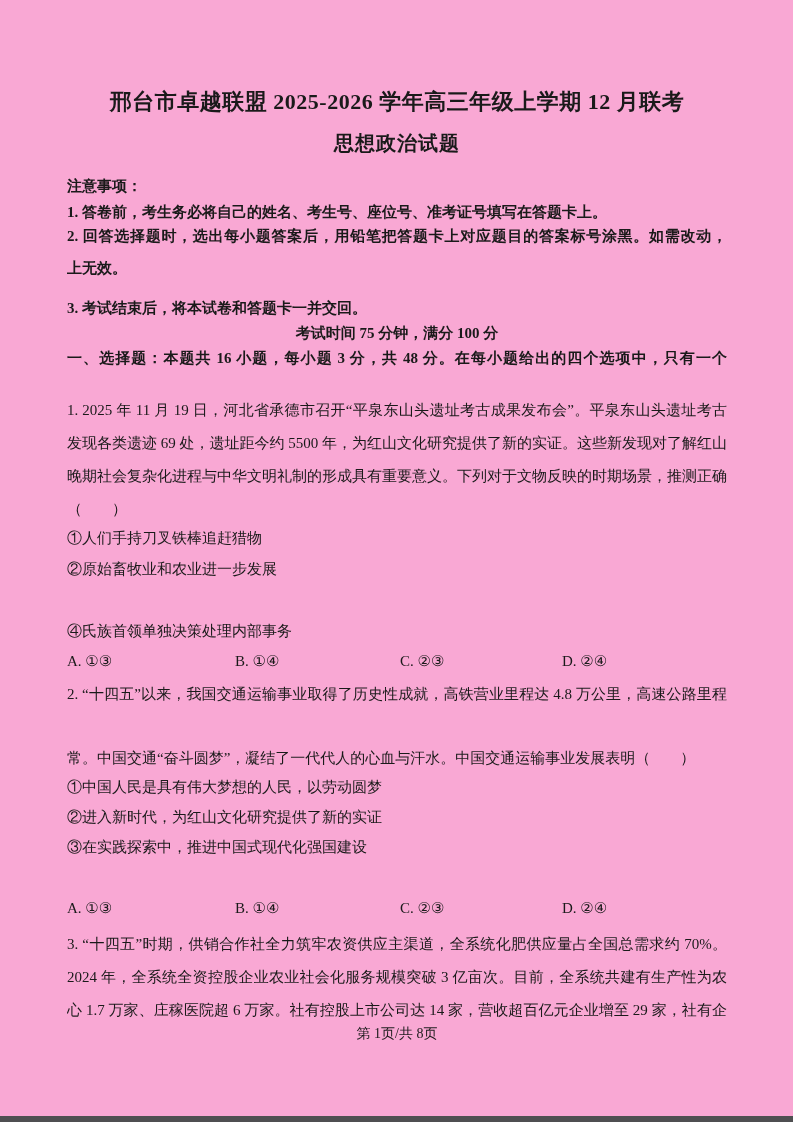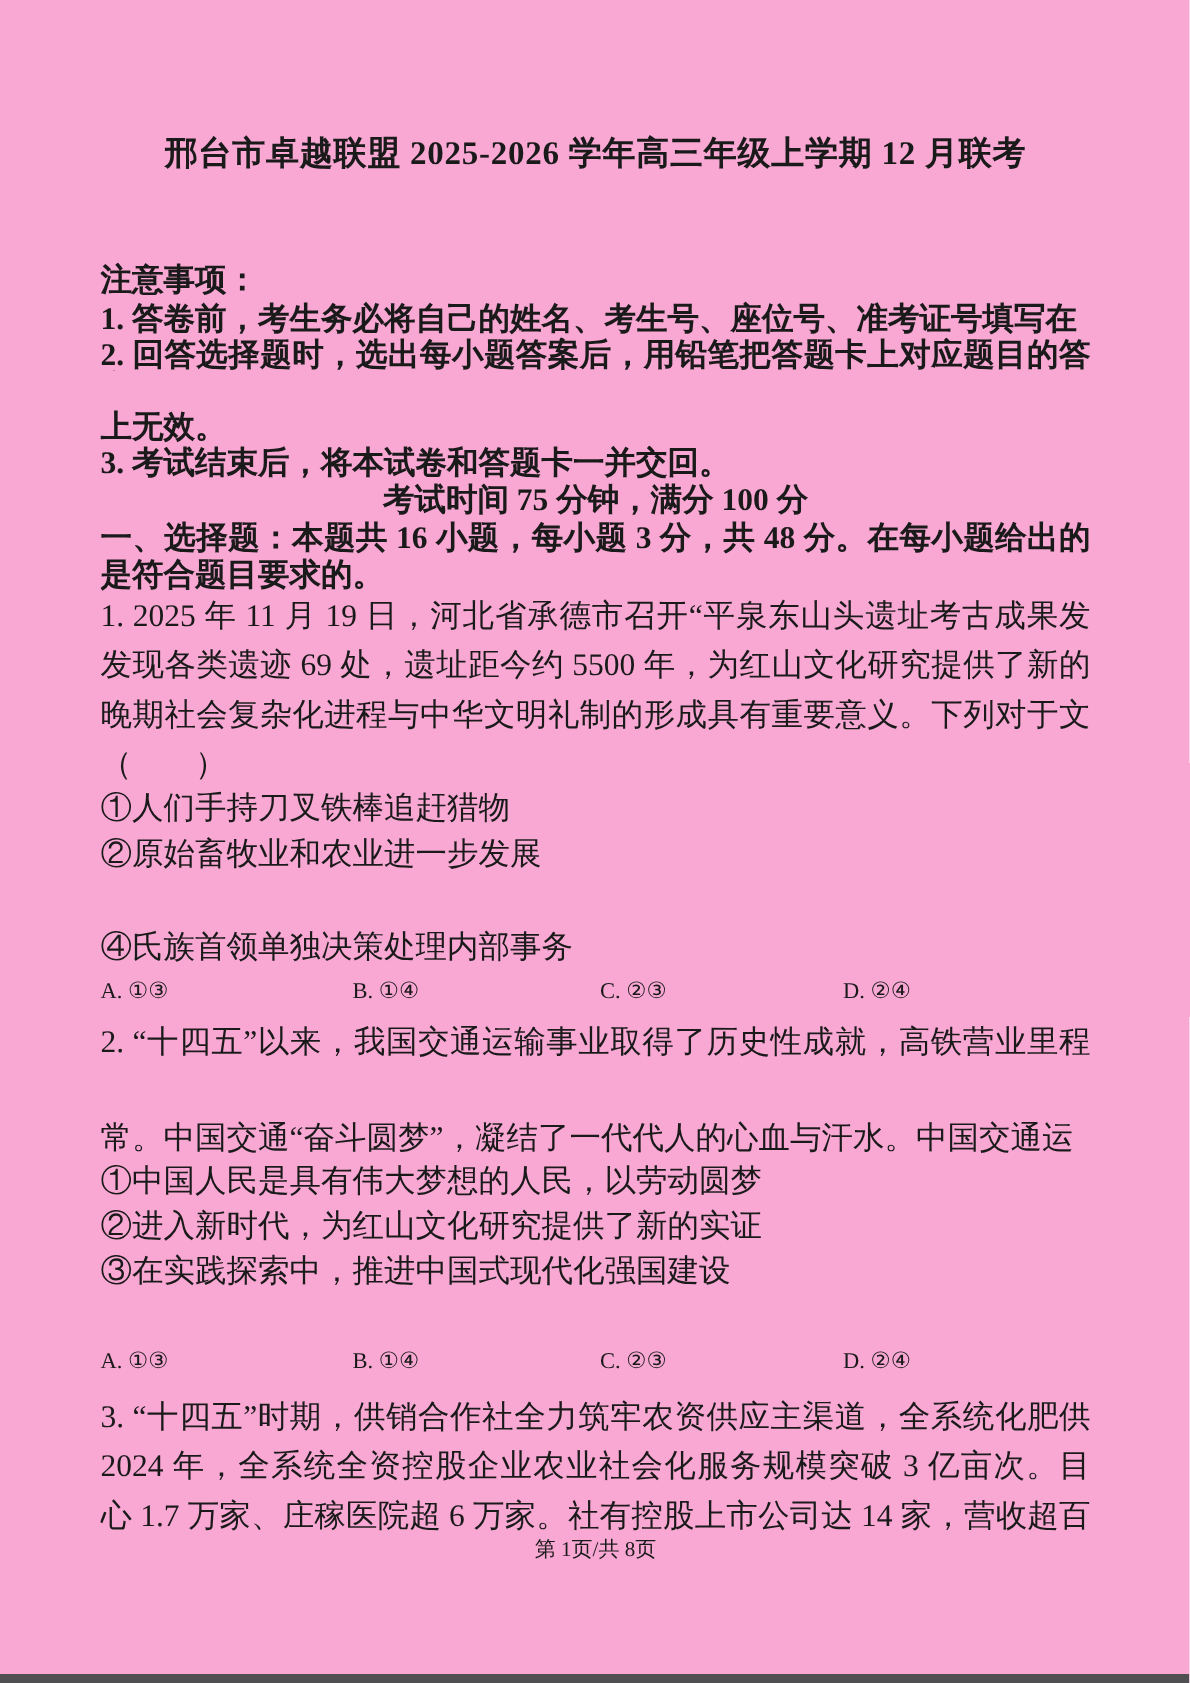--- a/index.html
+++ b/index.html
@@ -13,21 +13,21 @@
     height: 1122px;
     background: #f9a8d4;
     color: #1a1a1a;
     font-family: "Liberation Serif", "DejaVu Serif", serif;
     overflow: hidden;
   }
   .line {
     position: absolute;
     left: 67px;
     right: 66px;
-    font-size: 21px;
+    font-size: 15px;
     line-height: 22px;
     height: 22px;
     overflow: hidden;
     white-space: pre;
     text-align: left;
   }
   .wrapok { white-space: normal; }
   .fill {
     white-space: normal;
     text-align: justify;
@@ -76,31 +76,31 @@
     height: 6px;
     background: #4f4f51;
   }
 </style>
 </head>
 <body>
 
 <div class="page">
 
   <div class="line title bold center" style="top:88px">邢台市卓越联盟 2025-2026 学年高三年级上学期 12 月联考</div>
+  <div class="line subtitle bold center" style="top:130px">思想政治试题</div>
 
   <div class="line bold" style="top:175px">注意事项：</div>
   <div class="line bold wrapok" style="top:201px">1. 答卷前，考生务必将自己的姓名、考生号、座位号、准考证号填写在答题卡上。</div>
   <div class="line bold fill" style="top:225px">2. 回答选择题时，选出每小题答案后，用铅笔把答题卡上对应题目的答案标号涂黑。如需改动，</div>
-  <div class="line bold" style="top:273px">上无效。</div>
+  <div class="line bold" style="top:257px">上无效。</div>
   <div class="line bold" style="top:297px">3. 考试结束后，将本试卷和答题卡一并交回。</div>
 
   <div class="line bold center" style="top:322px">考试时间 75 分钟，满分 100 分</div>
 
   <div class="line bold fill" style="top:347px">一、选择题：本题共 16 小题，每小题 3 分，共 48 分。在每小题给出的四个选项中，只有一个</div>
-  <div class="line bold" style="top:372px">是符合题目要求的。</div>
 
   <div class="line fill" style="top:399px">1. 2025 年 11 月 19 日，河北省承德市召开“平泉东山头遗址考古成果发布会”。平泉东山头遗址考古发掘</div>
   <div class="line fill" style="top:432px">发现各类遗迹 69 处，遗址距今约 5500 年，为红山文化研究提供了新的实证。这些新发现对了解红山文化</div>
   <div class="line fill" style="top:465px">晚期社会复杂化进程与中华文明礼制的形成具有重要意义。下列对于文物反映的时期场景，推测正确的是</div>
   <div class="line" style="top:498px">（　　）</div>
 
   <div class="line" style="top:527px">①人们手持刀叉铁棒追赶猎物</div>
   <div class="line" style="top:558px">②原始畜牧业和农业进一步发展</div>
   <div class="line" style="top:620px">④氏族首领单独决策处理内部事务</div>
 

